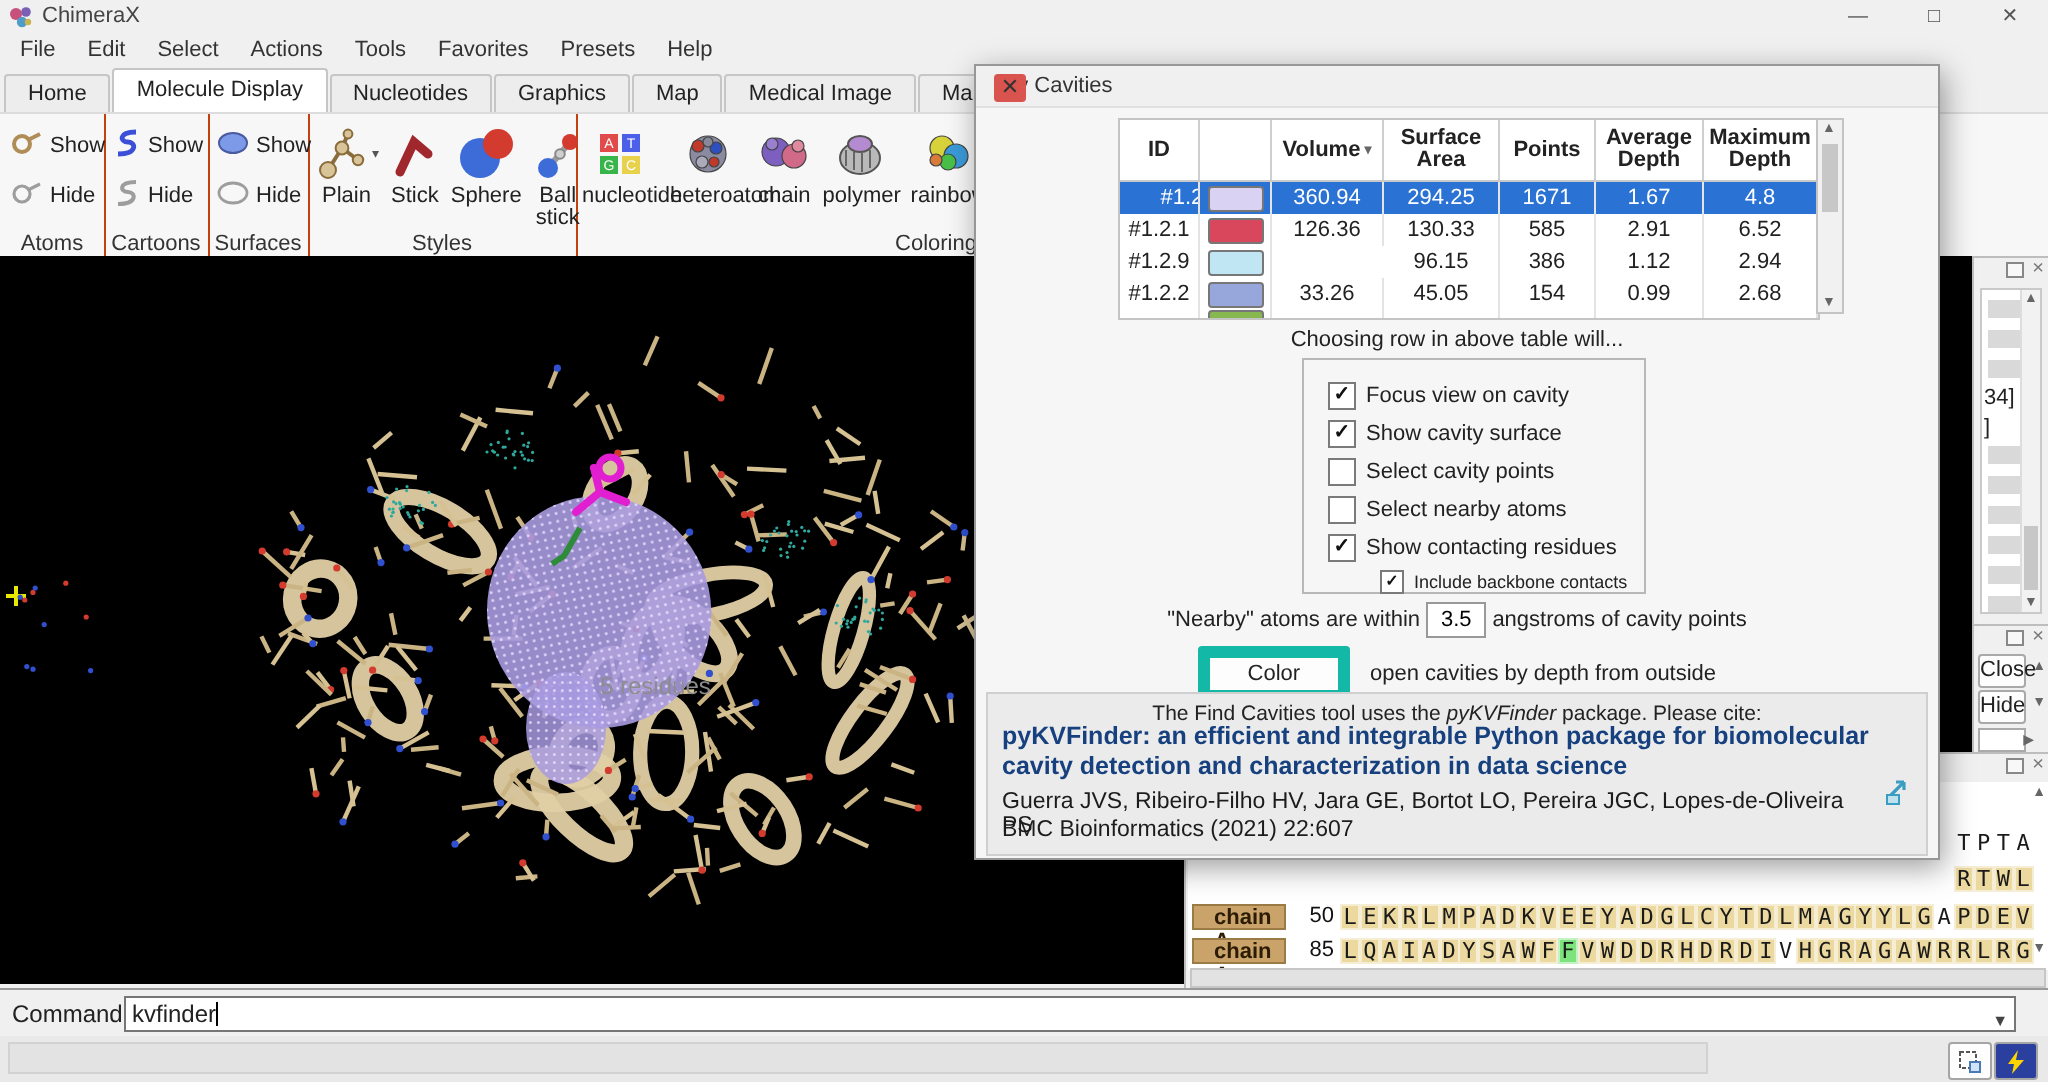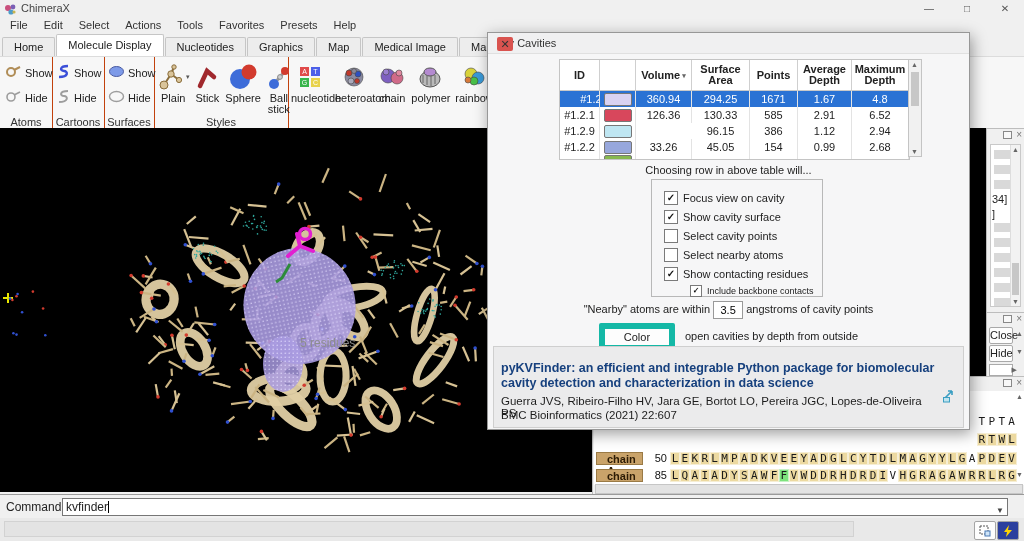--- a/index.html
+++ b/index.html
@@ -338,20 +338,21 @@
                   <circle cx="8" cy="8" r="6" fill="#d8d23a" stroke="#444" stroke-width="0.6"></circle>
                   <circle cx="15" cy="12" r="6" fill="#3a9ad8" stroke="#444" stroke-width="0.6"></circle>
                   <circle cx="11" cy="15" r="4" fill="#48c048" stroke="#444" stroke-width="0.6"></circle>
                   <circle cx="5" cy="14" r="3" fill="#d87a3a" stroke="#444" stroke-width="0.6"></circle>
                 </svg>
               </span>
             </span>
             <span class="tlabel">rainbow</span>
           </div>
         </div>
+        <div class="gcap">Coloring</div>
       </div>
     </div>
 
   <div class="viewport">
     <svg id="mol" width="1024" height="364">
         <defs>
           <pattern id="dots" width="4" height="4" patternUnits="userSpaceOnUse">
             <circle cx="1.2" cy="1.2" r="0.75" fill="#e6e0ff"></circle>
           </pattern>
         </defs>
@@ -995,20 +996,23 @@
     <div class="nearbyrow">
       <span>"Nearby" atoms are within</span>
       <input value="3.5" style="">
       <span>angstroms of cavity points</span>
     </div>
     <div class="colorrow">
       <span class="colorbtn">Color</span>
       <span>open cavities by depth from outside</span>
     </div>
     <div class="citation">
+      <div class="citintro">
+        <span>The Find Cavities tool uses the </span><i>pyKVFinder</i><span> package. Please cite:</span>
+      </div>
       <div class="cittitle">pyKVFinder: an efficient and integrable Python package for biomolecular cavity detection and characterization in data science</div>
       <div class="citauth">Guerra JVS, Ribeiro-Filho HV, Jara GE, Bortot LO, Pereira JGC, Lopes-de-Oliveira PS</div>
       <div class="citjour">BMC Bioinformatics (2021) 22:607</div>
       <span class="citicon">
         <svg width="14" height="14">
             <path d="M3 9 L10 2 M10 2 l0 4 M10 2 l-4 0" stroke="#3a9ec2" stroke-width="1.6" fill="none"></path>
             <rect x="1.5" y="8.5" width="6" height="4.5" fill="#bfe3ee" stroke="#3a9ec2"></rect>
           </svg>
       </span>
     </div>

